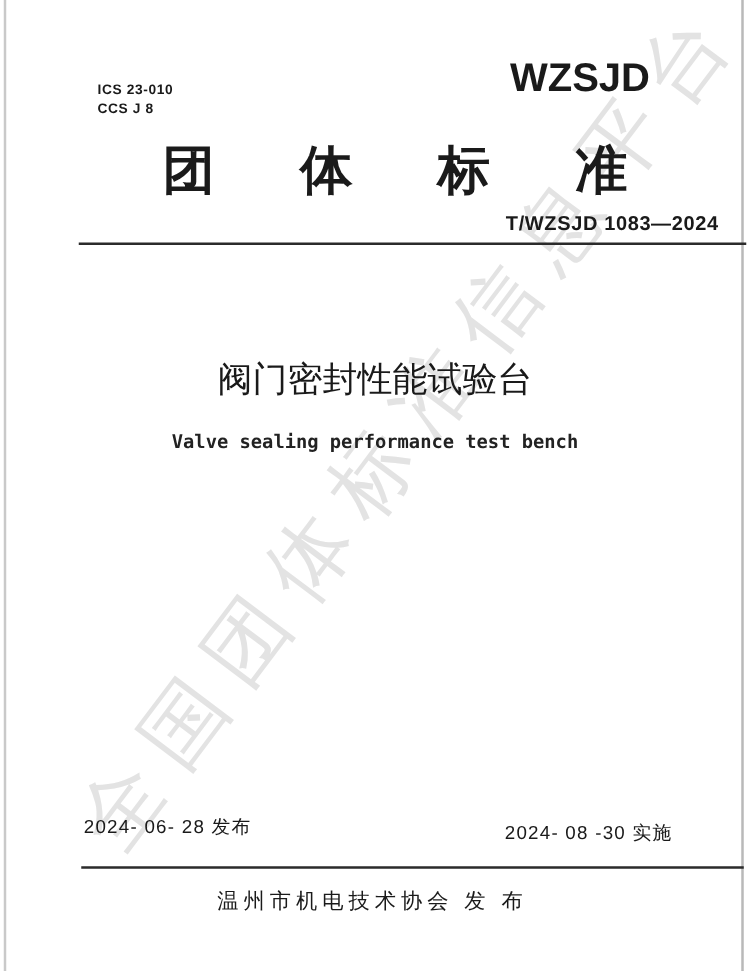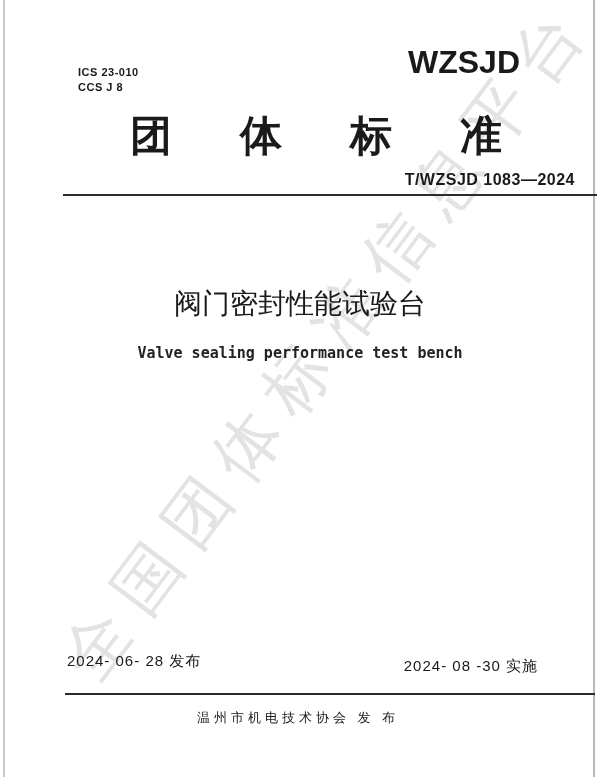--- a/index.html
+++ b/index.html
@@ -125,21 +125,21 @@
     position: absolute;
     left: 65px; top: 693px;
     width: 530px; height: 2px;
     background: #2b2b2b;
   }
   .publisher {
     position: absolute;
     left: 0; top: 709px;
     width: 596px;
     text-align: center;
-    font-size: 13px;
+    font-size: 17px;
     font-weight: 500;
     letter-spacing: 4px;
   }
 </style>
 </head>
 <body>
 
 <div class="page">
 
   <div class="edge-left"></div>

